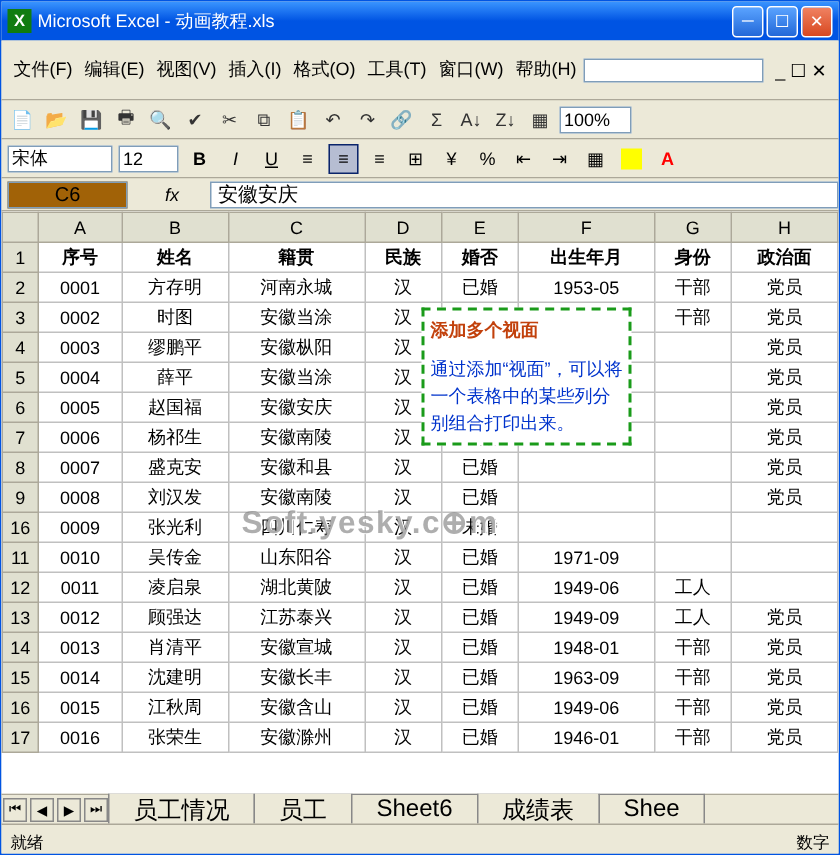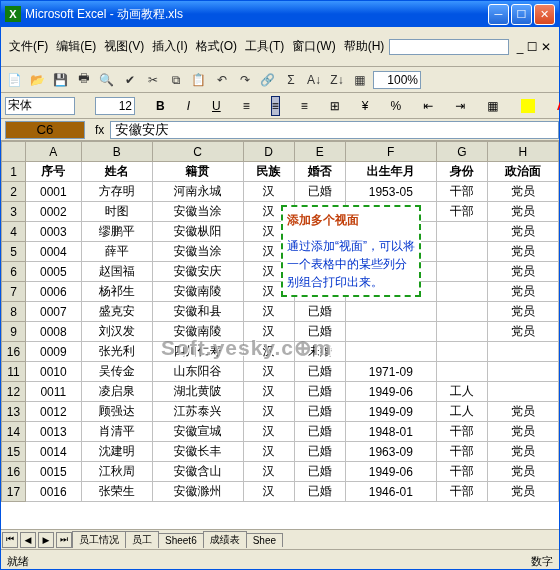--- a/index.html
+++ b/index.html
@@ -9,40 +9,40 @@
 .titlebar .icon{width:16px;height:16px;background:#107c10;margin-right:4px;display:inline-flex;align-items:center;justify-content:center;font-size:11px;font-weight:bold}
 .titlebar .title{flex:1}
 .winbtns{display:flex;gap:2px}
 .winbtn{width:21px;height:21px;border:1px solid #fff;border-radius:3px;display:flex;align-items:center;justify-content:center;font-size:11px;color:#fff;background:linear-gradient(#5aa3ff,#2268d8)}
 .winbtn.close{background:linear-gradient(#f08262,#d84820)}
 .menubar{height:40px;background:#ece9d8;display:flex;align-items:center;font-size:12px;padding:0 4px;border-bottom:1px solid #aca899}
 .menubar span{padding:2px 4px;cursor:default}
 .helpq{margin-left:auto;width:120px;height:16px;border:1px solid #7f9db9;background:#fff;font-size:11px;color:#888;padding:0 2px}
 .toolbar{height:26px;background:#ece9d8;border-bottom:1px solid #aca899;display:flex;align-items:center;padding:0 4px;gap:3px;font-size:11px}
 .tbtn{width:20px;height:20px;border:1px solid transparent;display:flex;align-items:center;justify-content:center;font-size:12px;color:#333}
-.formatbar{height:26px;background:#ece9d8;border-bottom:1px solid #aca899;display:flex;align-items:center;padding:0 4px;gap:20px;font-size:12px}
+.formatbar{height:26px;background:#ece9d8;border-bottom:1px solid #aca899;display:flex;align-items:center;padding:0 4px;gap:4px;font-size:12px}
 .fontsel{width:70px;height:18px;border:1px solid #7f9db9;background:#fff;padding:0 2px;font-size:12px}
-.sizesel{width:40px;height:18px;border:1px solid #7f9db9;background:#fff;padding:0 2px;font-size:12px;text-align:right}
+.sizesel{width:40px;height:18px;border:1px solid #7f9db9;background:#fff;padding:0 2px;font-size:12px;text-align:left}
 .fbtn{width:20px;height:20px;display:flex;align-items:center;justify-content:center;border:1px solid transparent}
 .fbtn.active{border:1px solid #0a246a;background:#b6bdd2}
 .swatch{width:14px;height:14px}
 .formulabar{height:22px;background:#ece9d8;border-bottom:1px solid #aca899;display:flex;align-items:center;font-size:12px}
 .namebox{width:80px;height:18px;border:1px solid #7f9db9;background:#a16207;margin:0 4px;padding:0 4px;text-align:center}
-.fxlabel{margin:0 6px}
+.fxlabel{font-style:italic;margin:0 21px}
 .formulainput{flex:1;height:18px;border:1px solid #7f9db9;background:#fff;padding:0 4px}
 .gridarea{flex:1;background:#fff;overflow:hidden;position:relative}
 table{border-collapse:collapse;font-size:12px;width:100%}
 th{background:#e0e0d0;border:1px solid #aca899;font-weight:normal;height:18px;text-align:center;font-size:12px}
 th.rowh{width:24px;background:#e0e0d0}
 th.colh{height:20px}
 td{border:1px solid #c0c0c0;height:20px;padding:0 3px;text-align:center;white-space:nowrap;background:#fff}
 .headerrow td{font-weight:bold}
 .tabstrip{height:20px;background:#ece9d8;border-top:1px solid #aca899;display:flex;align-items:center;font-size:11px}
 .navbtn{width:16px;height:16px;border:1px solid #888;margin:0 1px;display:flex;align-items:center;justify-content:center;font-size:9px;background:#ece9d8}
-.tab{padding:1px 6px;background:#fff;border:1px solid #888;border-bottom:none;margin-left:-1px;font-size:10px}
+.tab{padding:1px 16px;background:#fff;border:1px solid #888;border-bottom:none;margin-left:-1px;font-size:16px}
 .tab.inactive{background:#ece9d8}
 .statusbar{height:20px;background:#ece9d8;border-top:1px solid #aca899;display:flex;align-items:flex-end;font-size:11px;padding:0 6px}
 .statusbar .sp{flex:1}
 .callout{position:absolute;left:280px;top:64px;width:140px;border:2px dashed #1a9b1a;background:#fff;padding:4px;font-size:12px;line-height:1.5}
 .callout .t1{color:#c2410c;font-weight:bold}
 .callout .t2{color:#0033cc;margin-top:8px}
 .watermark{position:absolute;left:160px;top:195px;font-size:21px;color:rgba(120,120,120,0.6);font-family:Arial;font-weight:bold;letter-spacing:1px;text-shadow:1px 1px 0 #fff}
 </style>
 </head>
 <body>

